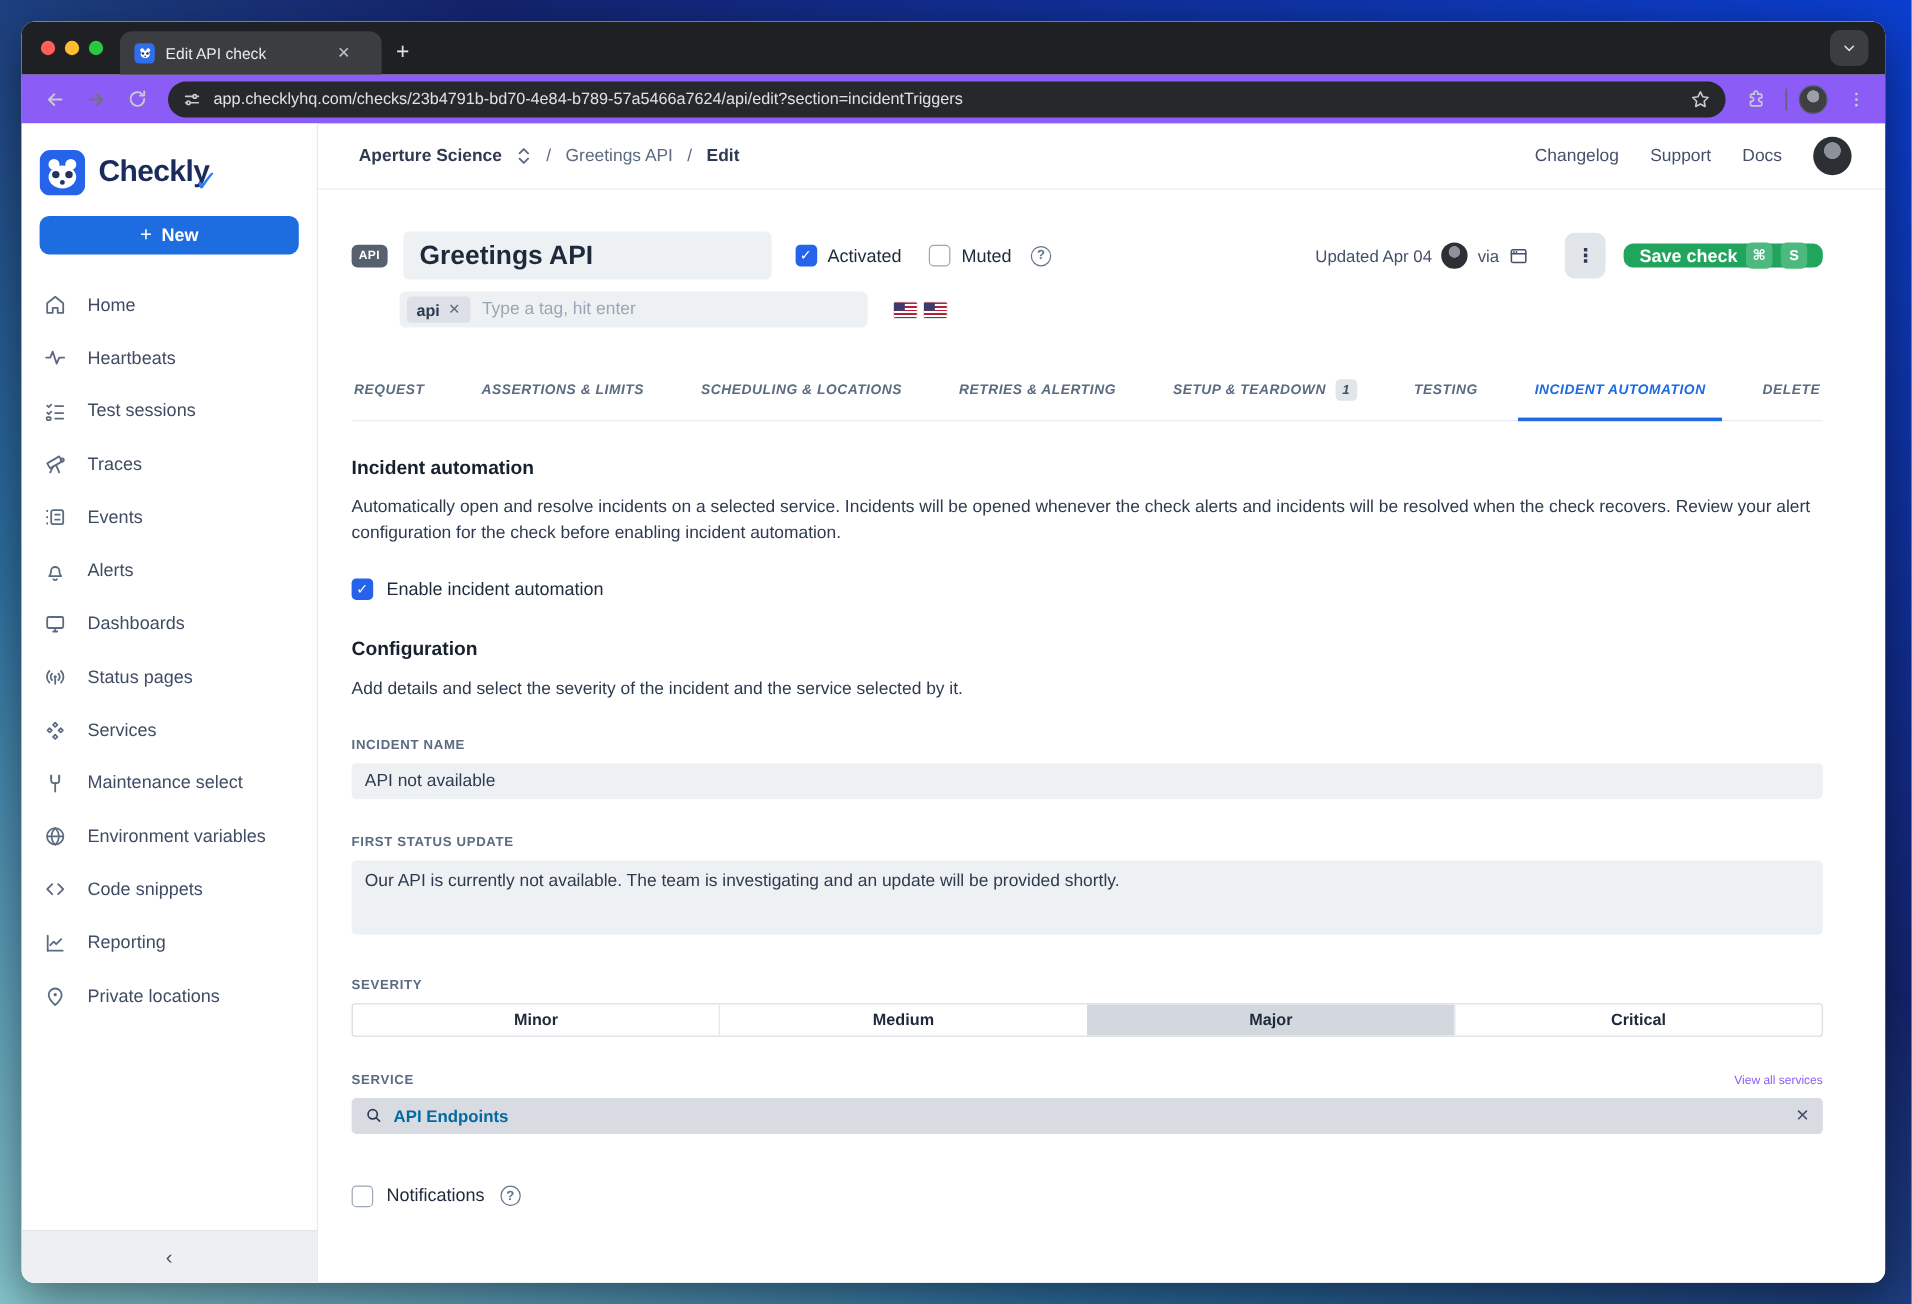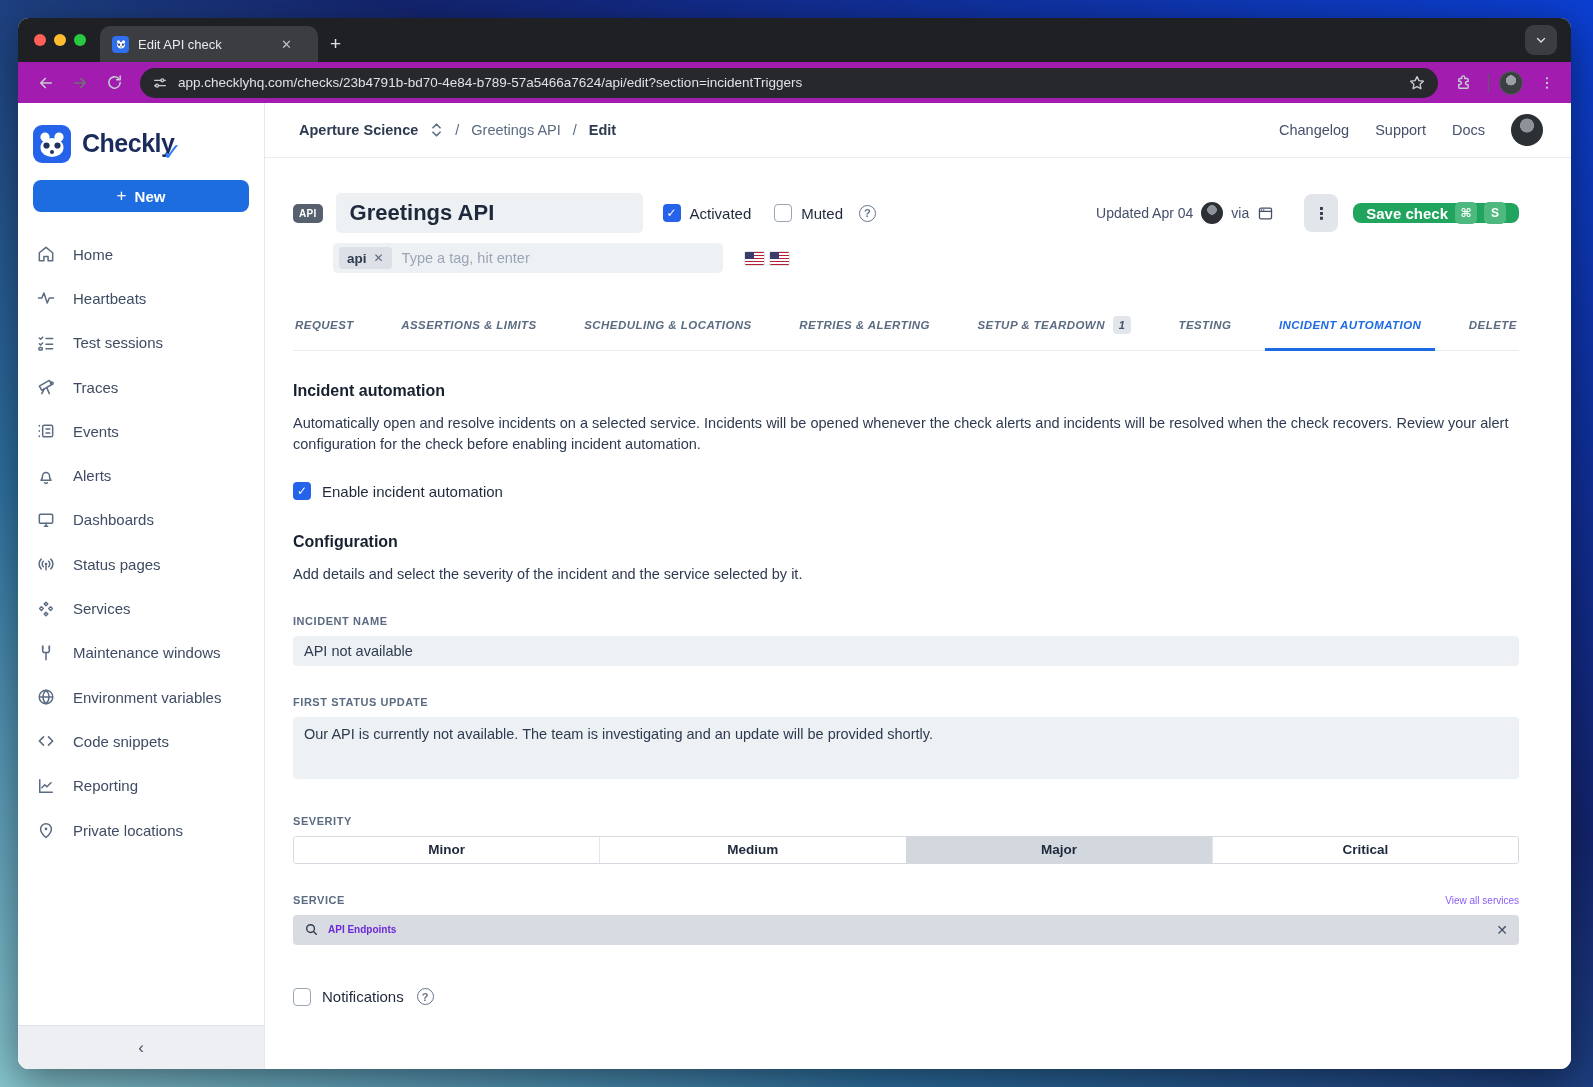--- a/index.html
+++ b/index.html
@@ -20,21 +20,21 @@
   .tab { width:218px; height:36px; background:#3b3d41; border-radius:10px 10px 0 0;
     display:flex; align-items:center; gap:9px; padding:0 26px 0 12px; color:#e8eaed; font-size:13px; }
   .tab-title { flex:1; white-space:nowrap; overflow:hidden; }
   .tab-close { color:#bdc1c6; font-size:13px; cursor:default; }
   .favicon { width:17px; height:17px; border-radius:4px; background:#2f6fed; display:flex; align-items:center; justify-content:center; flex:0 0 auto; }
   .newtab { color:#dfe1e5; font-size:19px; font-weight:400; margin:0 0 7px 12px; }
   .strip-chevron { position:absolute; right:14px; top:7px; width:32px; height:30px; background:#3b3d41;
     border-radius:9px; color:#dfe1e5; display:flex; align-items:center; justify-content:center; font-size:13px; }
 
   
-  .toolbar { height:41px; background:#a21caf; display:flex; align-items:center; padding:0 10px 0 14px; gap:6px; flex:0 0 auto; }
+  .toolbar { height:41px; background:#8b5cf6; display:flex; align-items:center; padding:0 10px 0 14px; gap:6px; flex:0 0 auto; }
   .navbtn { width:28px; height:28px; display:flex; align-items:center; justify-content:center; color:#c7cbd0; }
   .navbtn.dim { color:#6e7276; }
   .urlpill { flex:1; height:30px; background:#27282b; border-radius:15px; display:flex; align-items:center;
     padding:0 12px; gap:10px; margin:0 6px; }
   .url { color:#dfe1e5; font-size:13.5px; flex:1; white-space:nowrap; overflow:hidden; }
   .pill-icon { color:#c7cbd0; display:flex; }
   .tb-right { display:flex; align-items:center; gap:10px; }
   .tb-sep { width:1px; height:18px; background:#5a5d61; }
   .tb-avatar { width:24px; height:24px; border-radius:50%;
     background:radial-gradient(circle at 50% 38%,#9aa0a6 0 28%,#3c4043 30% 100%); border:1px solid #55585c; }
@@ -134,21 +134,21 @@
   .seg-opt { flex:1; display:flex; align-items:center; justify-content:center; font-size:13.5px; font-weight:700;
     color:#1e293b; background:#fff; border-left:1px solid #e3e6ea; }
   .seg-opt:first-child { border-left:none; }
   .seg-opt.sel { background:#d3d8df; border-left-color:#d3d8df; }
 
   .svc-label-row { display:flex; align-items:baseline; margin-top:30px; }
   .svc-label-row .field-label { margin-top:0; }
   .svc-link { margin-left:auto; color:#8b5cf6; font-size:10px; }
   .svc-field { height:30px; background:#d8dce2; border-radius:4px; margin-top:9px; display:flex; align-items:center;
     padding:0 11px; gap:9px; }
-  .svc-value { font-size:10px; font-weight:700; color:#6d28d9; flex:1; }
+  .svc-value { font-size:14px; font-weight:700; color:#0369a1; flex:1; }
   .svc-clear { color:#44506a; font-size:14px; }
 
   .notif-row { display:flex; align-items:center; gap:11px; margin-top:43px; }
 
   svg { display:block; }
 </style>
 </head>
 <body>
 
 <div class="win">
@@ -319,21 +319,21 @@
               <path d="M17.5 9.3l2.2 2.2-2.2 2.2-2.2-2.2z"></path>
               <path d="M12 15.8l2.2 2.2-2.2 2.2-2.2-2.2z"></path>
             </svg>
           <span>Services</span>
         </div>
         <div class="nav-item">
           <svg width="20" height="20" viewBox="0 0 24 24" fill="none" stroke="#5b6b81" stroke-width="1.8" stroke-linecap="round" stroke-linejoin="round">
               <path d="M8 4v5a2.5 2.5 0 0 0 2.5 2.5h3A2.5 2.5 0 0 0 16 9V4"></path>
               <path d="M8 4v3M16 4v3M12 11.5V20"></path>
             </svg>
-          <span>Maintenance windows</span>
+          <span>Maintenance select</span>
         </div>
         <div class="nav-item">
           <svg width="20" height="20" viewBox="0 0 24 24" fill="none" stroke="#5b6b81" stroke-width="1.7">
               <circle cx="12" cy="12" r="8.2"></circle>
               <path d="M3.8 12h16.4M12 3.8c-4.8 4.6-4.8 11.8 0 16.4 4.8-4.6 4.8-11.8 0-16.4z"></path>
             </svg>
           <span>Environment variables</span>
         </div>
         <div class="nav-item">
           <svg width="20" height="20" viewBox="0 0 24 24" fill="none" stroke="#5b6b81" stroke-width="1.9" stroke-linecap="round" stroke-linejoin="round">

